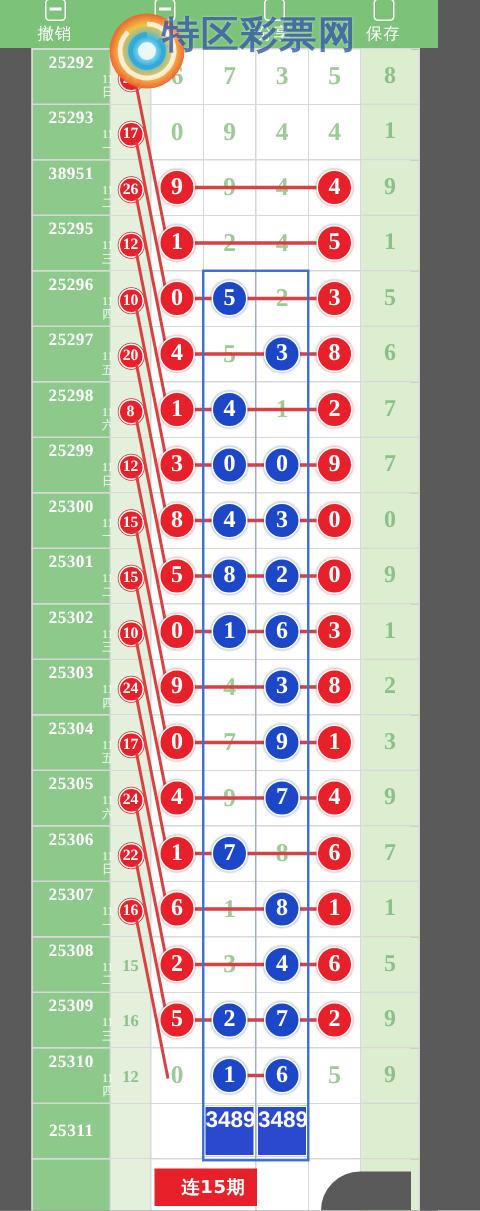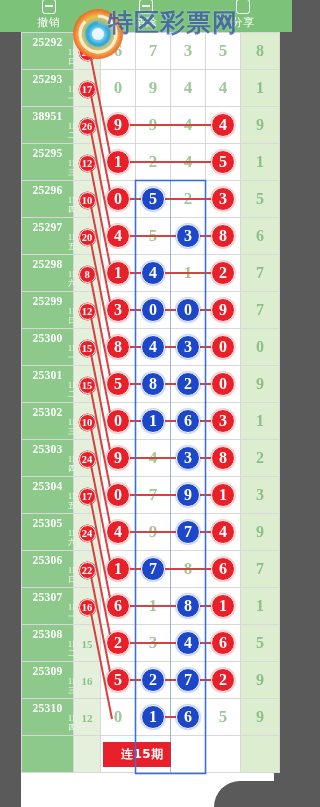--- a/index.html
+++ b/index.html
@@ -157,20 +157,26 @@
           <div class="bar"></div>
         </div>
       <div class="tb-label">清除</div>
     </div>
     <div class="tb-item">
       <div class="tb-ico">
           <div class="box"></div>
         </div>
       <div class="tb-label">分享</div>
     </div>
+    <div class="tb-item">
+      <div class="tb-ico">
+          <div class="box"></div>
+        </div>
+      <div class="tb-label">保存</div>
+    </div>
   </div>
 
   <div class="page-bg"></div>
 
   <div class="tbl-wrap">
     <table class="grid">
       <colgroup>
         <col class="c-issue">
           <col class="c-badge">
         <col class="c-d">
@@ -400,20 +406,35 @@
             <td class="issue">
               <span class="issue-no">25310</span>
               <span class="issue-dt">11/20 四</span>
             </td>
             <td class="badgecell"><span class="badge-plain">12</span></td>
             <td class="dcell"><span class="dig">0</span></td>
             <td class="dcell"><span class="ball blue">1</span></td>
             <td class="dcell"><span class="ball blue">6</span></td>
             <td class="dcell"><span class="dig">5</span></td>
             <td class="sum"><span class="sumv">9</span></td>
+          </tr>
+          <tr>
+            <td class="issue pred-issue">
+              <span class="issue-no">25311</span>
+            </td>
+            <td class="badgecell"></td>
+            <td class="predcell"></td>
+            <td class="predcell">
+              <span class="pred">3489</span>
+            </td>
+            <td class="predcell">
+              <span class="pred">3489</span>
+            </td>
+            <td class="predcell"></td>
+            <td class="sum"></td>
           </tr>
           <tr>
             <td class="issue"></td>
             <td class="badgecell"></td>
             <td class="streakcell" colspan="2" style="text-align:left;padding-left:2px;"><span class="streak">连15期</span></td>
             <td class="streakcell"></td>
             <td class="streakcell"></td>
             <td class="sum"></td>
           </tr>
         </tbody>

